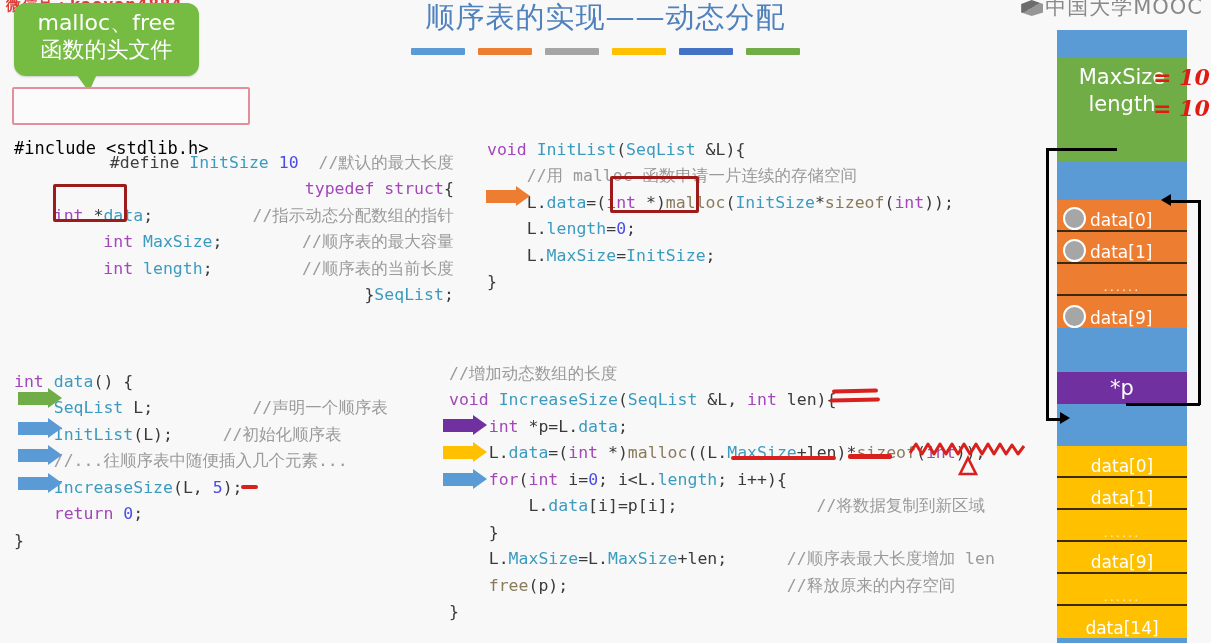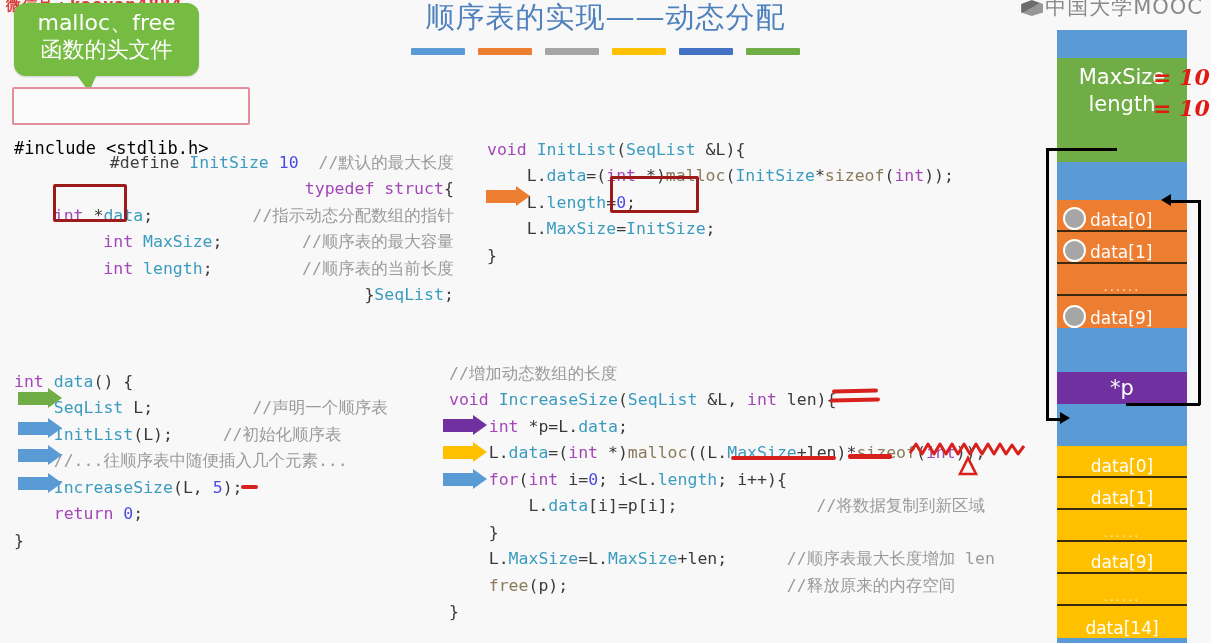--- a/index.html
+++ b/index.html
@@ -163,20 +163,21 @@
     <span class="kw">int</span> <span class="ty">length</span>;         <span class="cmt">//顺序表的当前长度</span>
 }<span class="ty">SeqList</span>;</pre>
   <pre class="code" id="code-left-main"><span class="kw">int</span> <span class="ty">data</span>() {
     <span class="ty">SeqList</span> L;          <span class="cmt">//声明一个顺序表</span>
     <span class="ty">InitList</span>(L);     <span class="cmt">//初始化顺序表</span>
     <span class="cmt">//...往顺序表中随便插入几个元素...</span>
     <span class="ty">IncreaseSize</span>(L, <span class="num">5</span>);
     <span class="kw">return</span> <span class="num">0</span>;
 }</pre>
   <pre class="code" id="code-init"><span class="kw">void</span> <span class="ty">InitList</span>(<span class="ty">SeqList</span> &amp;L){
+    <span class="cmt">//用 malloc 函数申请一片连续的存储空间</span>
     L.<span class="ty">data</span>=(<span class="kw">int</span> *)<span class="mal">malloc</span>(<span class="ty">InitSize</span>*<span class="mal">sizeof</span>(<span class="kw">int</span>));
     L.<span class="ty">length</span>=<span class="num">0</span>;
     L.<span class="ty">MaxSize</span>=<span class="ty">InitSize</span>;
 }</pre>
   <pre class="code" id="code-increase"><span class="cmt">//增加动态数组的长度</span>
 <span class="kw">void</span> <span class="ty">IncreaseSize</span>(<span class="ty">SeqList</span> &amp;L, <span class="kw">int</span> len){
     <span class="kw">int</span> *p=L.<span class="ty">data</span>;
     L.<span class="ty">data</span>=(<span class="kw">int</span> *)<span class="mal">malloc</span>((L.<span class="ty">MaxSize</span>+len)*<span class="mal">sizeof</span>(<span class="kw">int</span>));
     <span class="kw">for</span>(<span class="kw">int</span> i=<span class="num">0</span>; i&lt;L.<span class="ty">length</span>; i++){
         L.<span class="ty">data</span>[i]=p[i];              <span class="cmt">//将数据复制到新区域</span>

